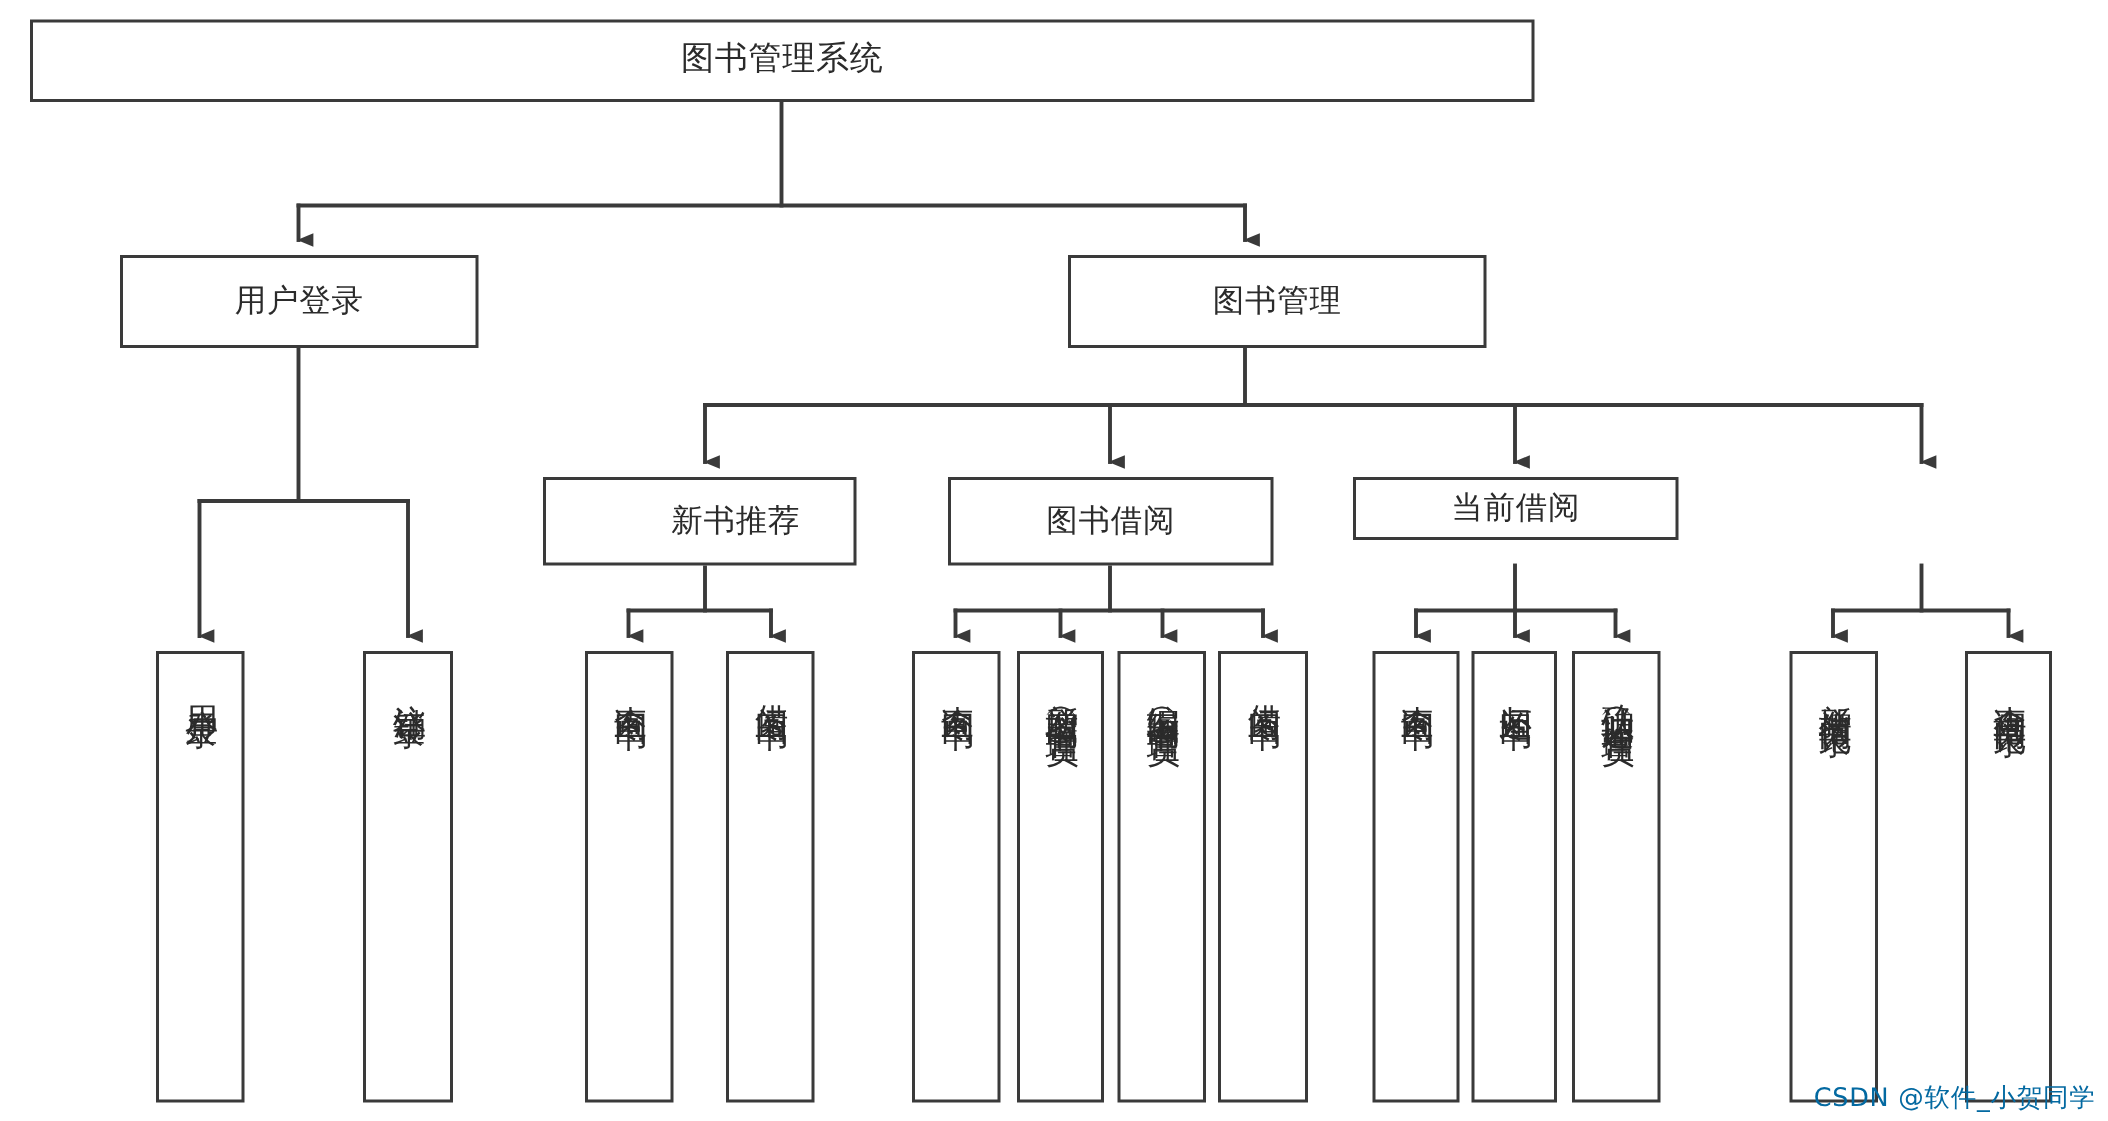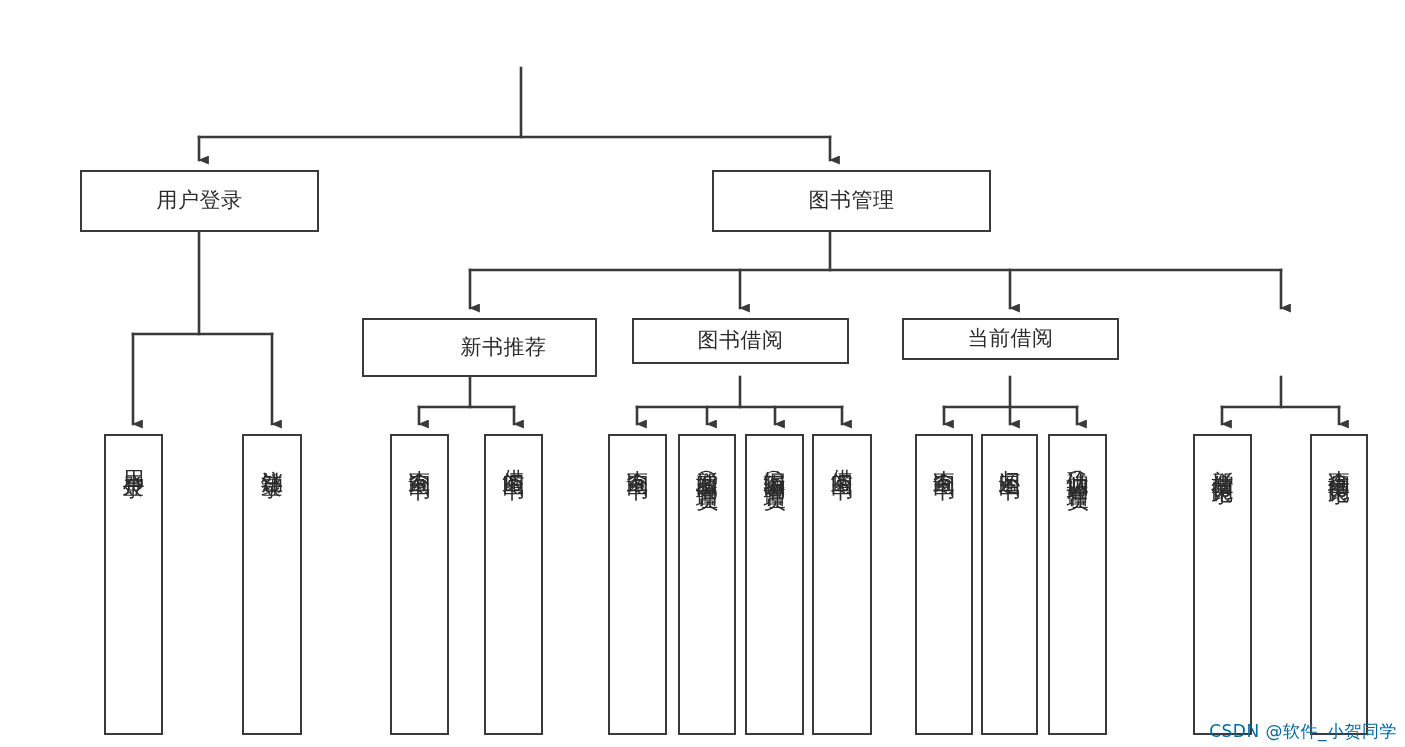--- a/index.html
+++ b/index.html
@@ -120,32 +120,35 @@
       <path d="M 1010 407 L 1010 424" marker-end="url(#arrow)"></path>
       <path d="M 1077 407 L 1077 424" marker-end="url(#arrow)"></path>
 
       <path d="M 1281 377 L 1281 407"></path>
       <path d="M 1222 407 L 1339 407"></path>
       <path d="M 1222 407 L 1222 424" marker-end="url(#arrow)"></path>
       <path d="M 1339 407 L 1339 424" marker-end="url(#arrow)"></path>
     </g>
   </svg>
 
+  <div class="node h root" style="left:20px; top:13px; width:1003px; height:55px;">
+    <span class="node-label">图书管理系统</span>
+  </div>
 
   <div class="node h" style="left:80px; top:170px; width:239px; height:62px;">
     <span class="node-label">用户登录</span>
   </div>
   <div class="node h" style="left:712px; top:170px; width:279px; height:62px;">
     <span class="node-label">图书管理</span>
   </div>
 
-  <div class="node h" style="left:362px; top:318px; width:235px; height:59px;padding-left:48px;">
+  <div class="node h" style="left:362px; top:318px; width:209px; height:59px;padding-left:48px;">
     <span class="node-label">新书推荐</span>
   </div>
-  <div class="node h" style="left:632px; top:318px; width:217px; height:46px;">
+  <div class="node h" style="left:632px; top:318px; width:217px; height:59px;">
     <span class="node-label">图书借阅</span>
   </div>
   <div class="node h" style="left:902px; top:318px; width:217px; height:42px;">
     <span class="node-label">当前借阅</span>
   </div>
 
   <div class="node v" style="left:104px; top:434px; width:59px; height:301px;">
     <span class="node-label">用户登录</span>
   </div>
   <div class="node v" style="left:242px; top:434px; width:60px; height:301px;">

